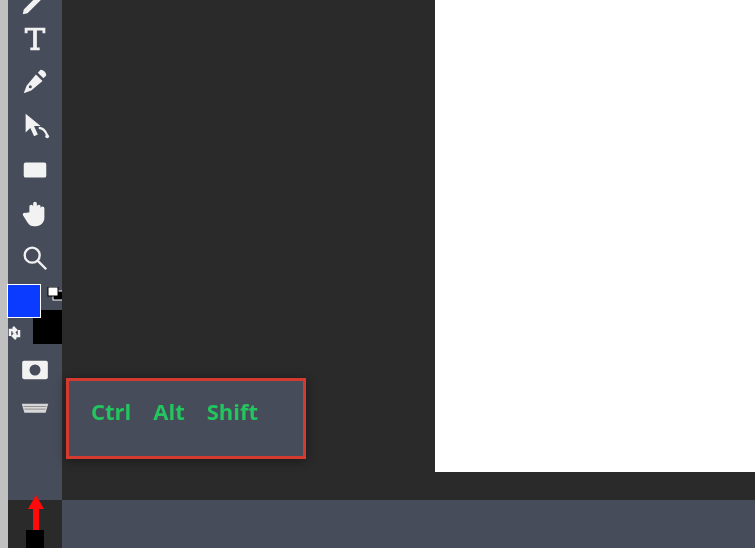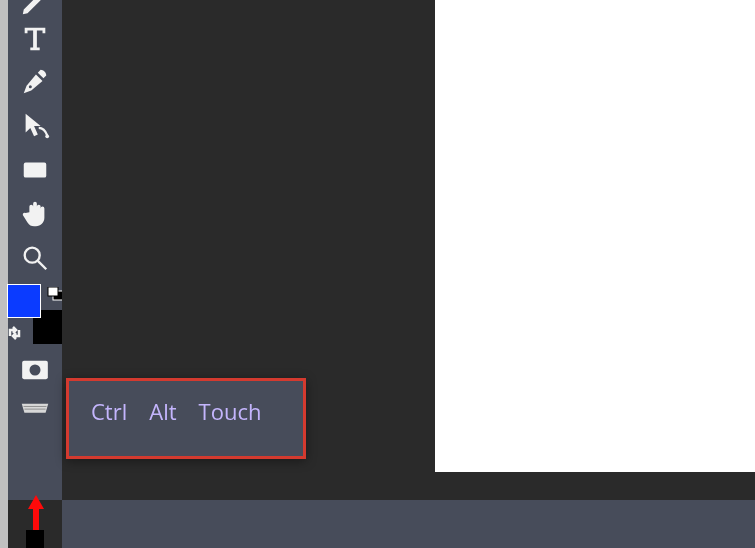--- a/index.html
+++ b/index.html
@@ -97,24 +97,25 @@
     height: 48px;
     background: #474c5a;
   }
   
   .popup {
     position: absolute;
     width: 240px;
     background: #474c5a;
     border: 3px solid #d43a2f;
     padding: 14px 22px 18px 22px;
-    color: #c4b5fd;
+    color: #22c55e;
     font-size: 22px;
     line-height: 1.5;
     box-shadow: 0 2px 10px rgba(0,0,0,.4);
+    font-weight: bold;
   }
   .popup-row1 { display: flex; gap: 22px; margin-bottom: 10px; }
   .popup-row1 span { cursor: pointer; }
   .popup-row2 { cursor: pointer; }
   
   .arrow {
     position: absolute;
     width: 16px; height: 46px;
   }
   .arrow svg { width: 100%; height: 100%; }
@@ -214,21 +215,21 @@
 <div class="canvas-wrap">
   <div class="artboard"></div>
 </div>
 
 <div class="statusbar"></div>
 
 <div class="popup" id="popup" style="left: 66px; top: 378px; border-color: rgb(212, 58, 47);">
   <div class="popup-row1">
     <span>Ctrl</span>
     <span>Alt</span>
-    <span>Touch</span>
+    <span>Shift</span>
   </div>
 </div>
 
 <div class="arrow" id="arrow" style="left: 28px; top: 495px;">
   <svg viewBox="0 0 16 46">
     <path d="M8 0 L16 14 L11 14 L11 46 L5 46 L5 14 L0 14 Z" id="arrowpath" fill="#ff0a0a"></path>
   </svg>
 </div>
 
 <div class="bsquare" id="bsq" style="left: 26px; top: 530px;"></div>

